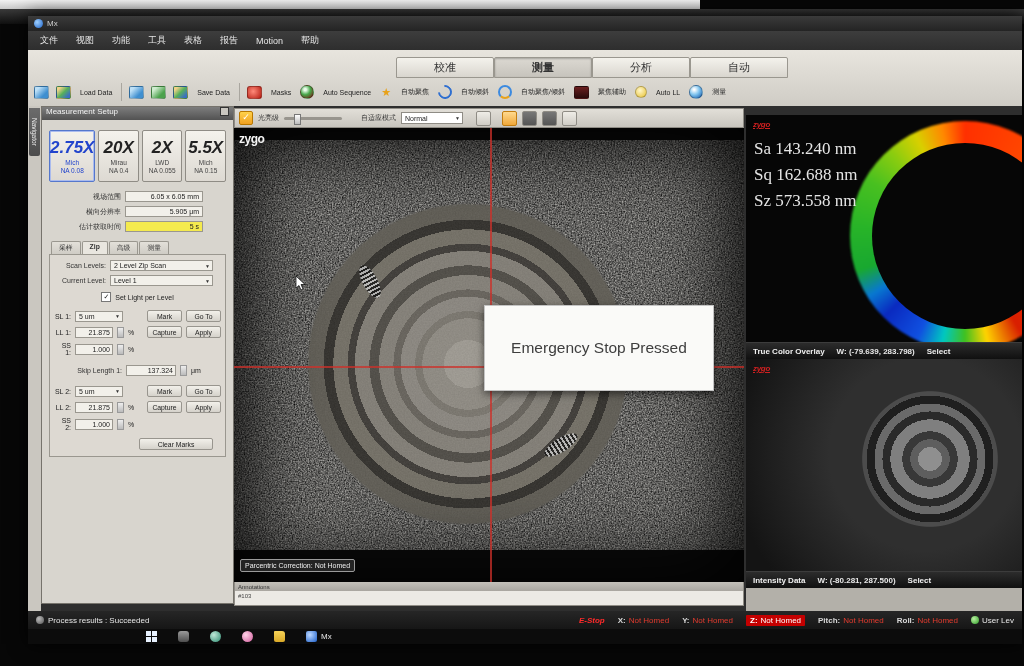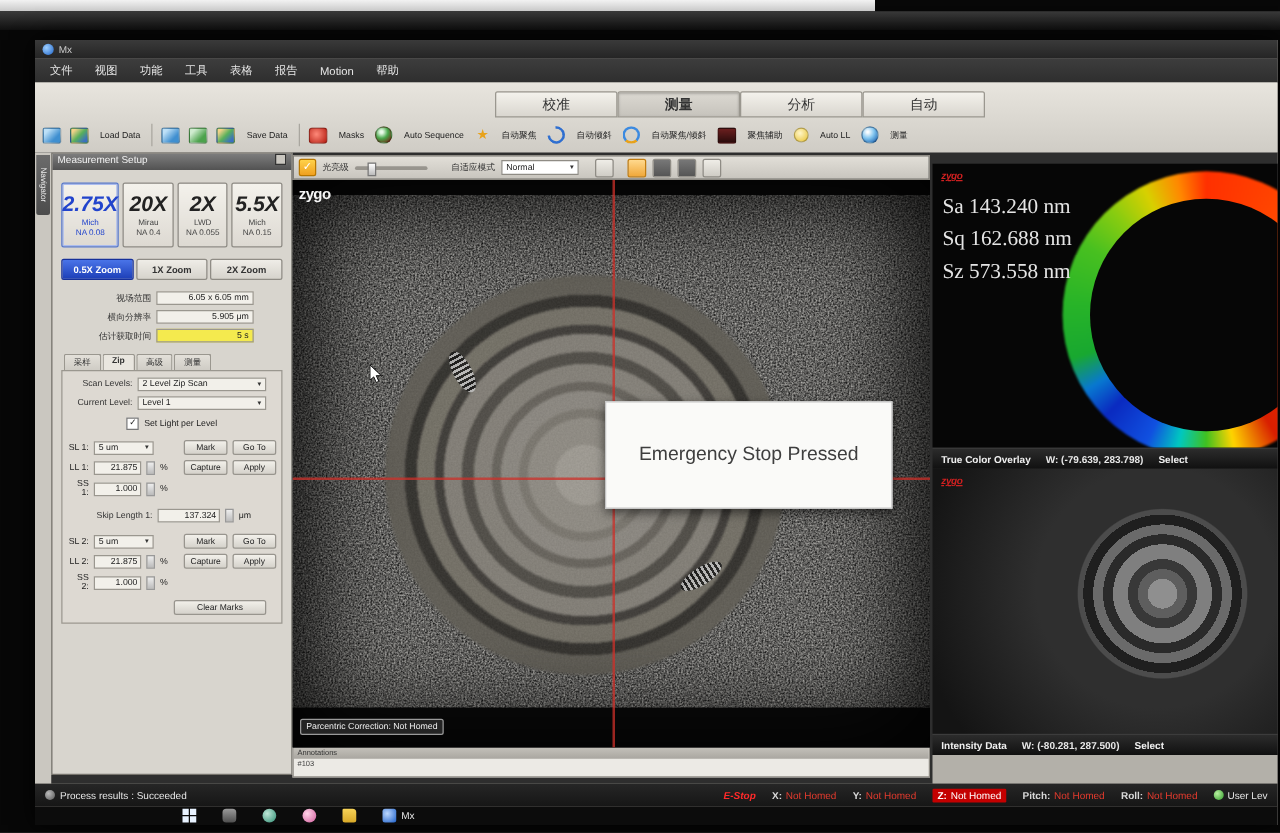--- a/index.html
+++ b/index.html
@@ -5,21 +5,21 @@
   html,body{margin:0;padding:0;}
   body{width:1024px;height:666px;position:relative;overflow:hidden;background:#070707;
        font-family:"Liberation Sans",sans-serif;-webkit-font-smoothing:antialiased;}
   .abs{position:absolute;}
 
   
   .photo-strip{left:0;top:0;width:700px;height:9px;background:linear-gradient(#f2f2f2,#c9c9c9);}
   .bezel-edge{left:0;top:9px;width:1024px;height:15px;background:linear-gradient(#3a3a3a,#101010);}
 
   
-  .screen{left:28px;top:32px;width:994px;height:628px;background:#c9c6bf;box-shadow:0 0 18px rgba(0,0,0,.9);}
+  .screen{left:28px;top:16px;width:994px;height:628px;background:#c9c6bf;box-shadow:0 0 18px rgba(0,0,0,.9);}
 
   .titlebar{left:0;top:0;width:100%;height:15px;background:linear-gradient(#3a3a3a,#242424);display:flex;align-items:center;gap:4px;padding-left:6px;box-sizing:border-box;}
   .app-logo{width:9px;height:9px;border-radius:50%;background:radial-gradient(circle at 35% 35%,#9fd0ff,#1c62c8);}
   .titlebar span{color:#cfcfcf;font-size:8px;}
 
   .menubar{left:0;top:15px;width:100%;height:19px;background:linear-gradient(#3d3d3d,#2e2e2e);display:flex;align-items:center;gap:18px;padding-left:12px;box-sizing:border-box;}
   .menubar span{color:#e6e6e6;font-size:9px;}
 
   .ribbon{left:0;top:34px;width:100%;height:56px;background:linear-gradient(#e8e5de,#cfccc5);}
   .tabs-row{position:absolute;left:368px;top:7px;display:flex;}
@@ -269,25 +269,20 @@
             <span class="mag">2X</span>
             <span class="sub">LWD</span>
             <span class="sub">NA 0.055</span>
           </div>
           <div class="obj">
             <span class="mag">5.5X</span>
             <span class="sub">Mich</span>
             <span class="sub">NA 0.15</span>
           </div>
         </div>
-        <div class="zoom-row">
-          <div class="zbtn sel">0.5X Zoom</div>
-          <div class="zbtn">1X Zoom</div>
-          <div class="zbtn">2X Zoom</div>
-        </div>
         <div class="frow" style="margin-top:9px;">
           <span class="flabel">视场范围</span>
           <div class="fval">6.05 x 6.05 mm</div>
         </div>
         <div class="frow">
           <span class="flabel">横向分辨率</span>
           <div class="fval">5.905 μm</div>
         </div>
         <div class="frow">
           <span class="flabel">估计获取时间</span>

